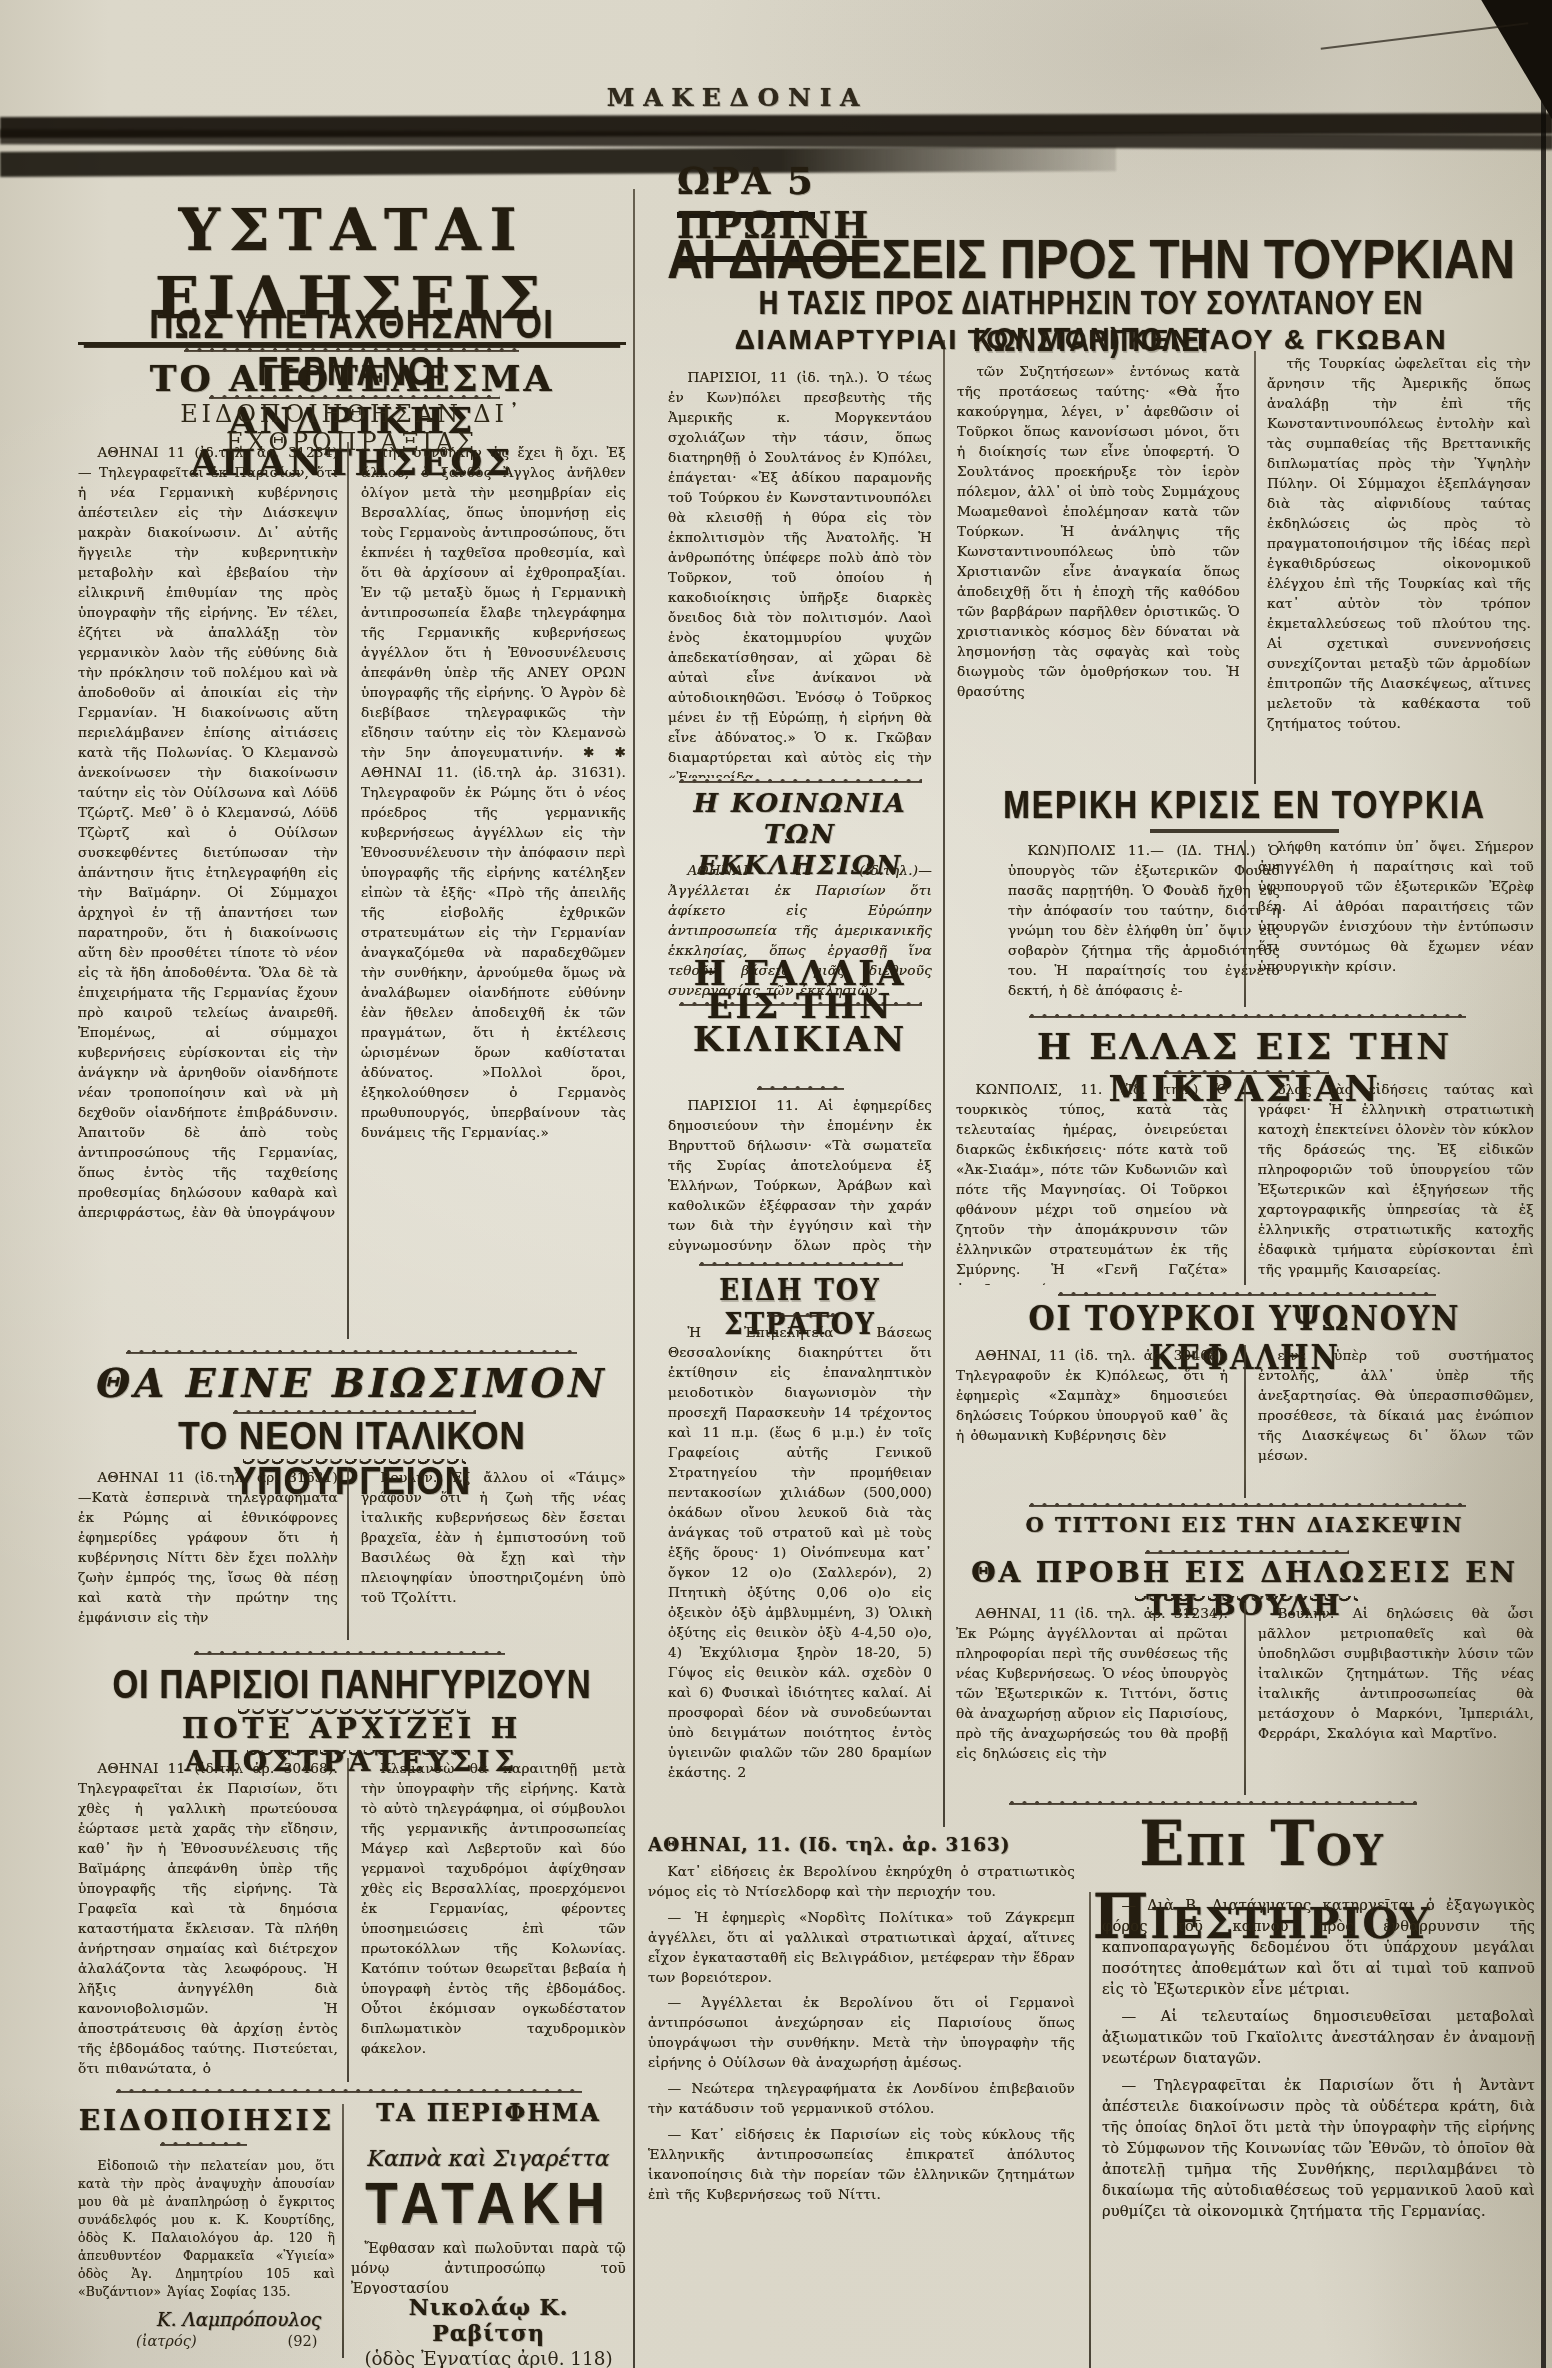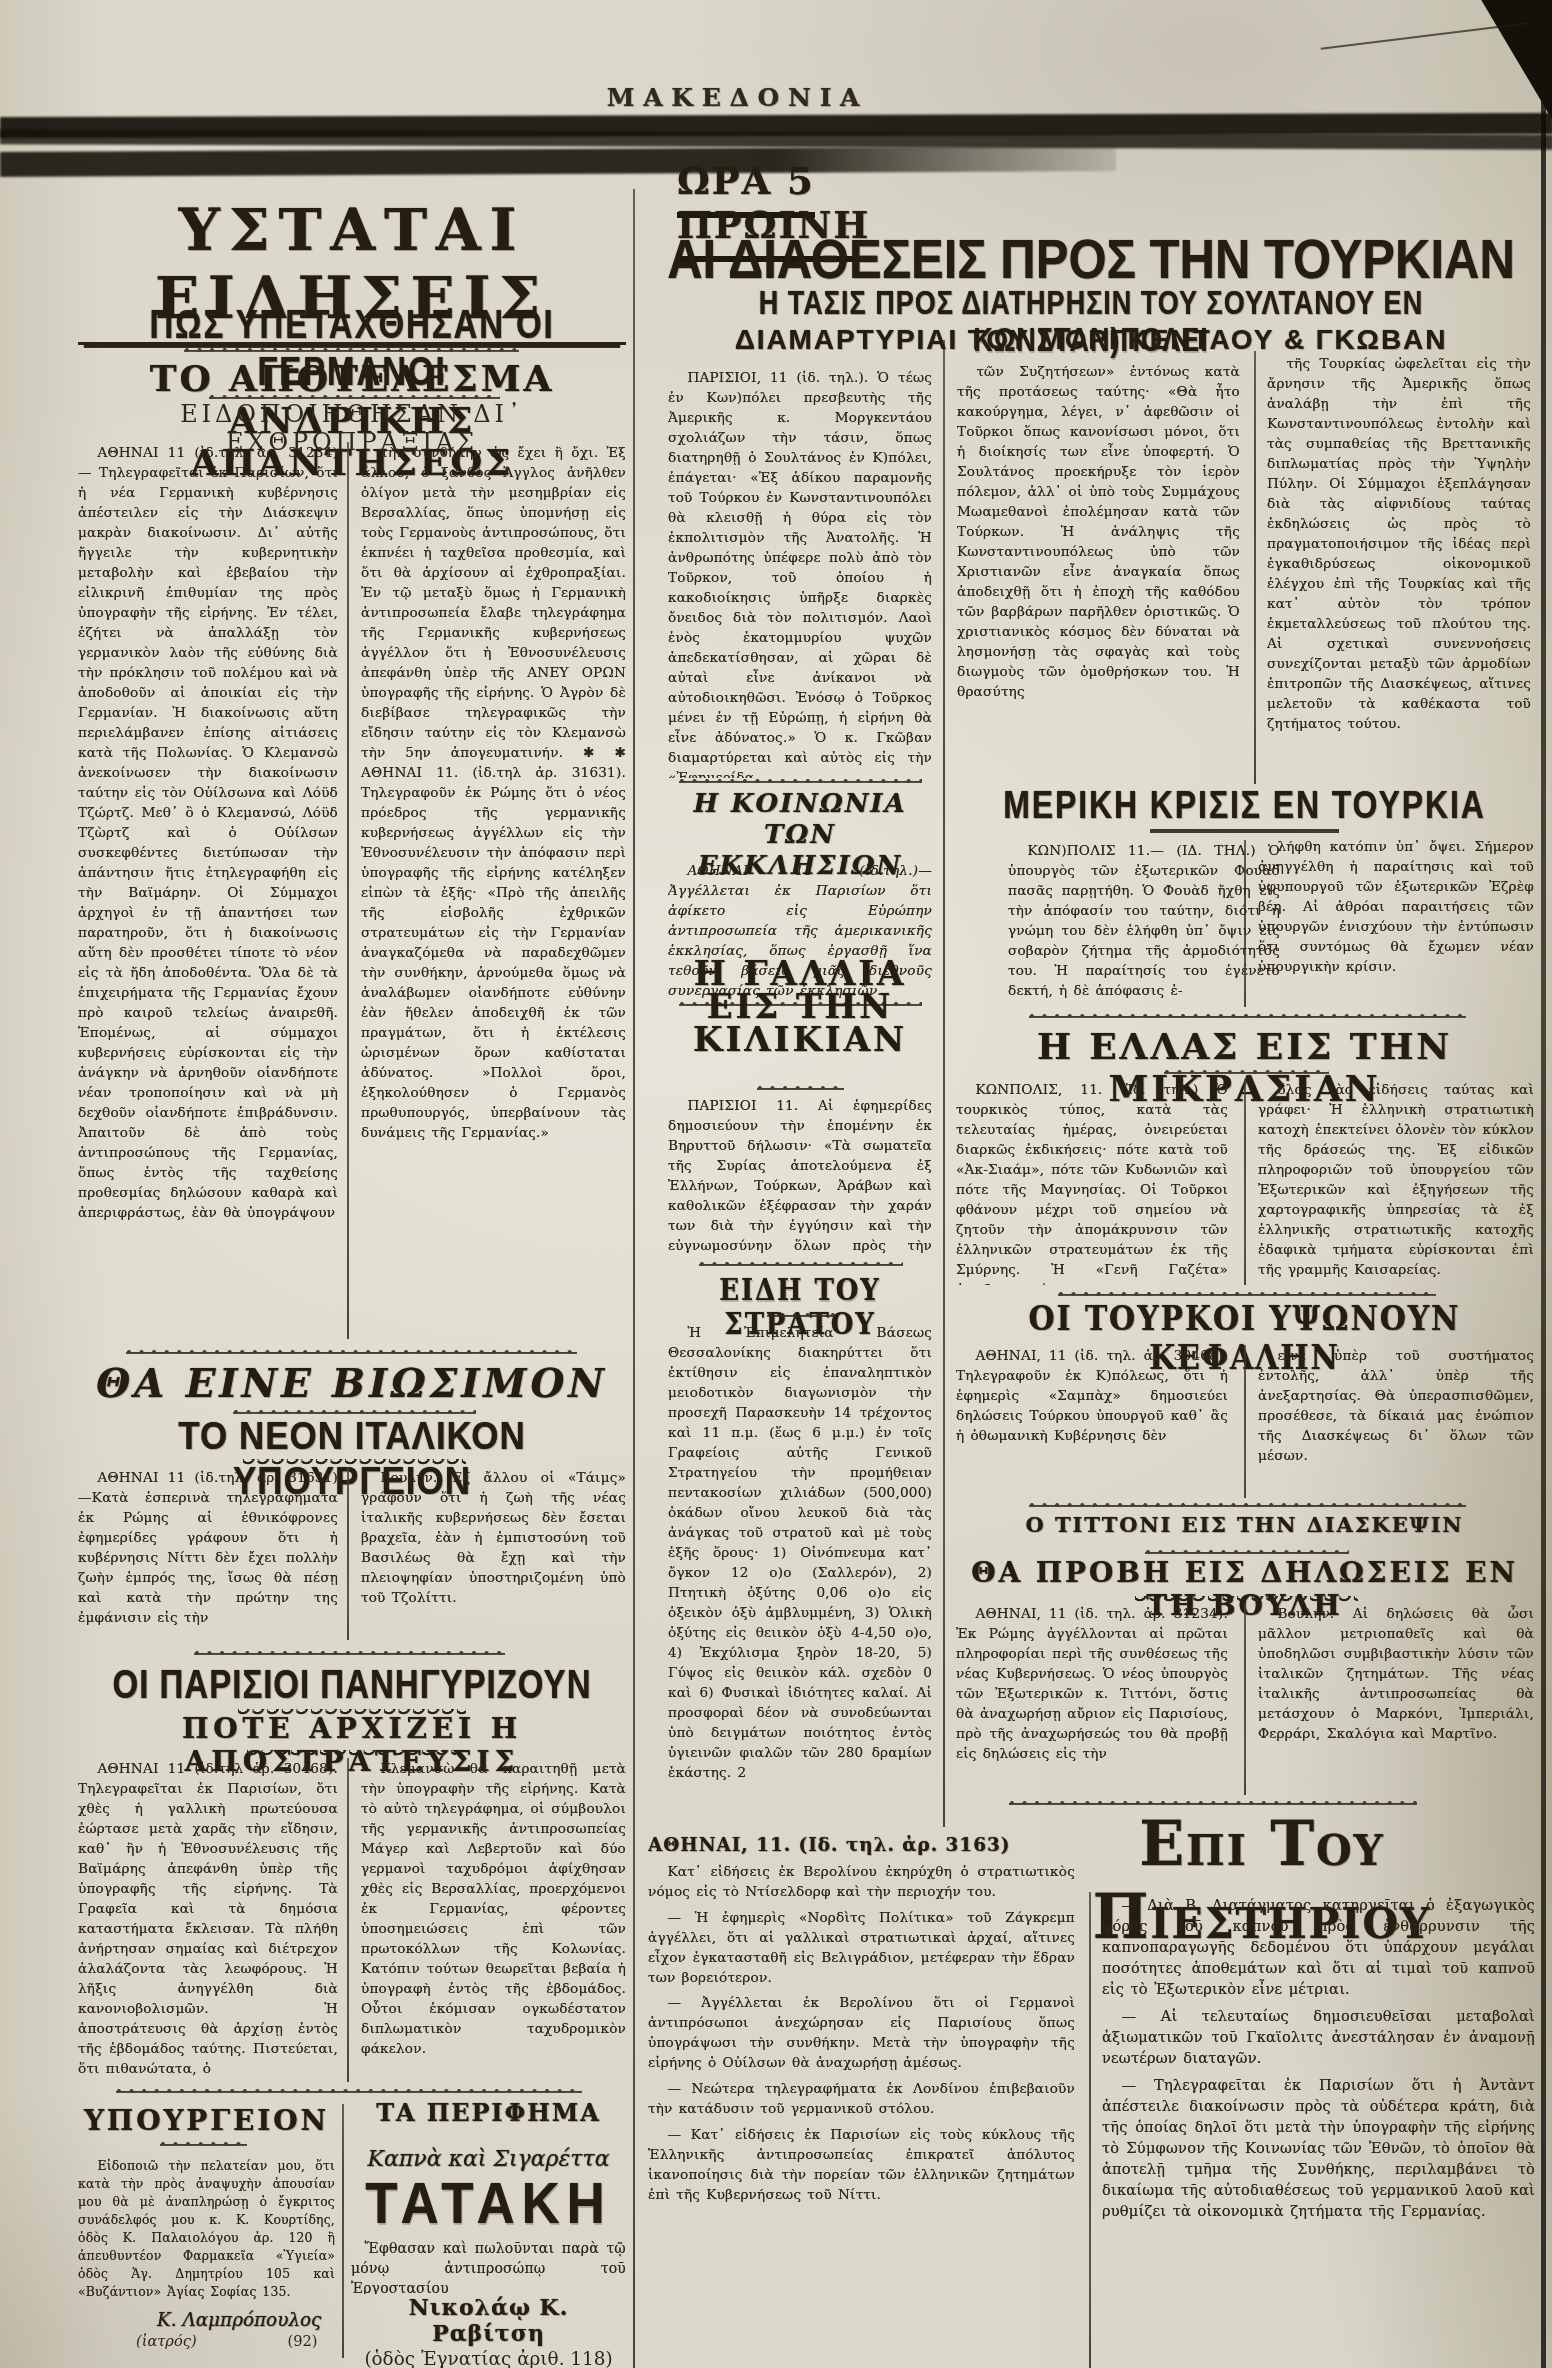--- a/index.html
+++ b/index.html
@@ -83,21 +83,21 @@
   <div class="abs ctr headline-serif rough" style="left:78px;top:1712px;width:548px;font-size:28px;letter-spacing:4.9px;">ΠΟΤΕ ΑΡΧΙΖΕΙ Η ΑΠΟΣΤΡΑΤΕΥΣΙΣ</div>
   <div class="scallop abs" style="left:247px;top:1747px;width:209px;"></div>
 
   <div class="abs body" style="left:78px;top:1758px;width:260px;height:324px;">ΑΘΗΝΑΙ 11 (ἰδ.τηλ ἀρ. 30468). Τηλεγραφεῖται ἐκ Παρισίων, ὅτι χθὲς ἡ γαλλικὴ πρωτεύουσα ἑώρτασε μετὰ χαρᾶς τὴν εἴδησιν, καθ᾽ ἣν ἡ Ἐθνοσυνέλευσις τῆς Βαϊμάρης ἀπεφάνθη ὑπὲρ τῆς ὑπογραφῆς τῆς εἰρήνης. Τὰ Γραφεῖα καὶ τὰ δημόσια καταστήματα ἔκλεισαν. Τὰ πλήθη ἀνήρτησαν σημαίας καὶ διέτρεχον ἀλαλάζοντα τὰς λεωφόρους. Ἡ λῆξις ἀνηγγέλθη διὰ κανονιοβολισμῶν. Ἡ ἀποστράτευσις θὰ ἀρχίσῃ ἐντὸς τῆς ἑβδομάδος ταύτης. Πιστεύεται, ὅτι πιθανώτατα, ὁ</div>
   <div class="vr" style="left:347px;top:1758px;height:324px;"></div>
   <div class="abs body" style="left:361px;top:1758px;width:265px;height:324px;">Κλεμανσὼ θὰ παραιτηθῇ μετὰ τὴν ὑπογραφὴν τῆς εἰρήνης. Κατὰ τὸ αὐτὸ τηλεγράφημα, οἱ σύμβουλοι τῆς γερμανικῆς ἀντιπροσωπείας Μάγερ καὶ Λεβερτοῦν καὶ δύο γερμανοὶ ταχυδρόμοι ἀφίχθησαν χθὲς εἰς Βερσαλλίας, προερχόμενοι ἐκ Γερμανίας, φέροντες ὑποσημειώσεις ἐπὶ τῶν πρωτοκόλλων τῆς Κολωνίας. Κατόπιν τούτων θεωρεῖται βεβαία ἡ ὑπογραφὴ ἐντὸς τῆς ἑβδομάδος. Οὗτοι ἐκόμισαν ογκωδέστατον διπλωματικὸν ταχυδρομικὸν φάκελον.</div>
 
   <div class="orn" style="left:116px;top:2088px;width:466px;"></div>
 
   <div class="abs" style="left:78px;top:2104px;width:257px;height:260px;">
-    <div class="ctr headline-serif rough" style="font-size:28px;letter-spacing:2.9px;">ΥΠΟΥΡΓΕΙΟΝ</div>
+    <div class="ctr headline-serif rough" style="font-size:28px;letter-spacing:2.9px;">ΕΙΔΟΠΟΙΗΣΙΣ</div>
     <div class="orn" style="position:relative;left:82px;top:3.9px;width:87px;"></div>
     <div class="body small" style="margin-top:13.6px;height:146px;">Εἰδοποιῶ τὴν πελατείαν μου, ὅτι κατὰ τὴν πρὸς ἀναψυχὴν ἀπουσίαν μου θὰ μὲ ἀναπληρώσῃ ὁ ἔγκριτος συνάδελφός μου κ. Κ. Κουρτίδης, ὁδὸς Κ. Παλαιολόγου ἀρ. 120 ἢ ἀπευθυντέον Φαρμακεῖα «Ὑγιεία» ὁδὸς Ἁγ. Δημητρίου 105 καὶ «Βυζάντιον» Ἁγίας Σοφίας 135.</div>
     <div class="ital rough" style="text-align:right;font-size:18.4px;margin-top:5.8px;padding-right:13.6px;">Κ. Λαμπρόπουλος</div>
     <div style="display:flex;justify-content:space-between;padding:1.9px 17.5px 0 58px;font-size:14.6px;">
       <span class="ital">(ἰατρός)</span>
       <span>(92)</span>
     </div>
   </div>
 
   <div class="vr" style="left:342px;top:2104px;height:254px;"></div>

